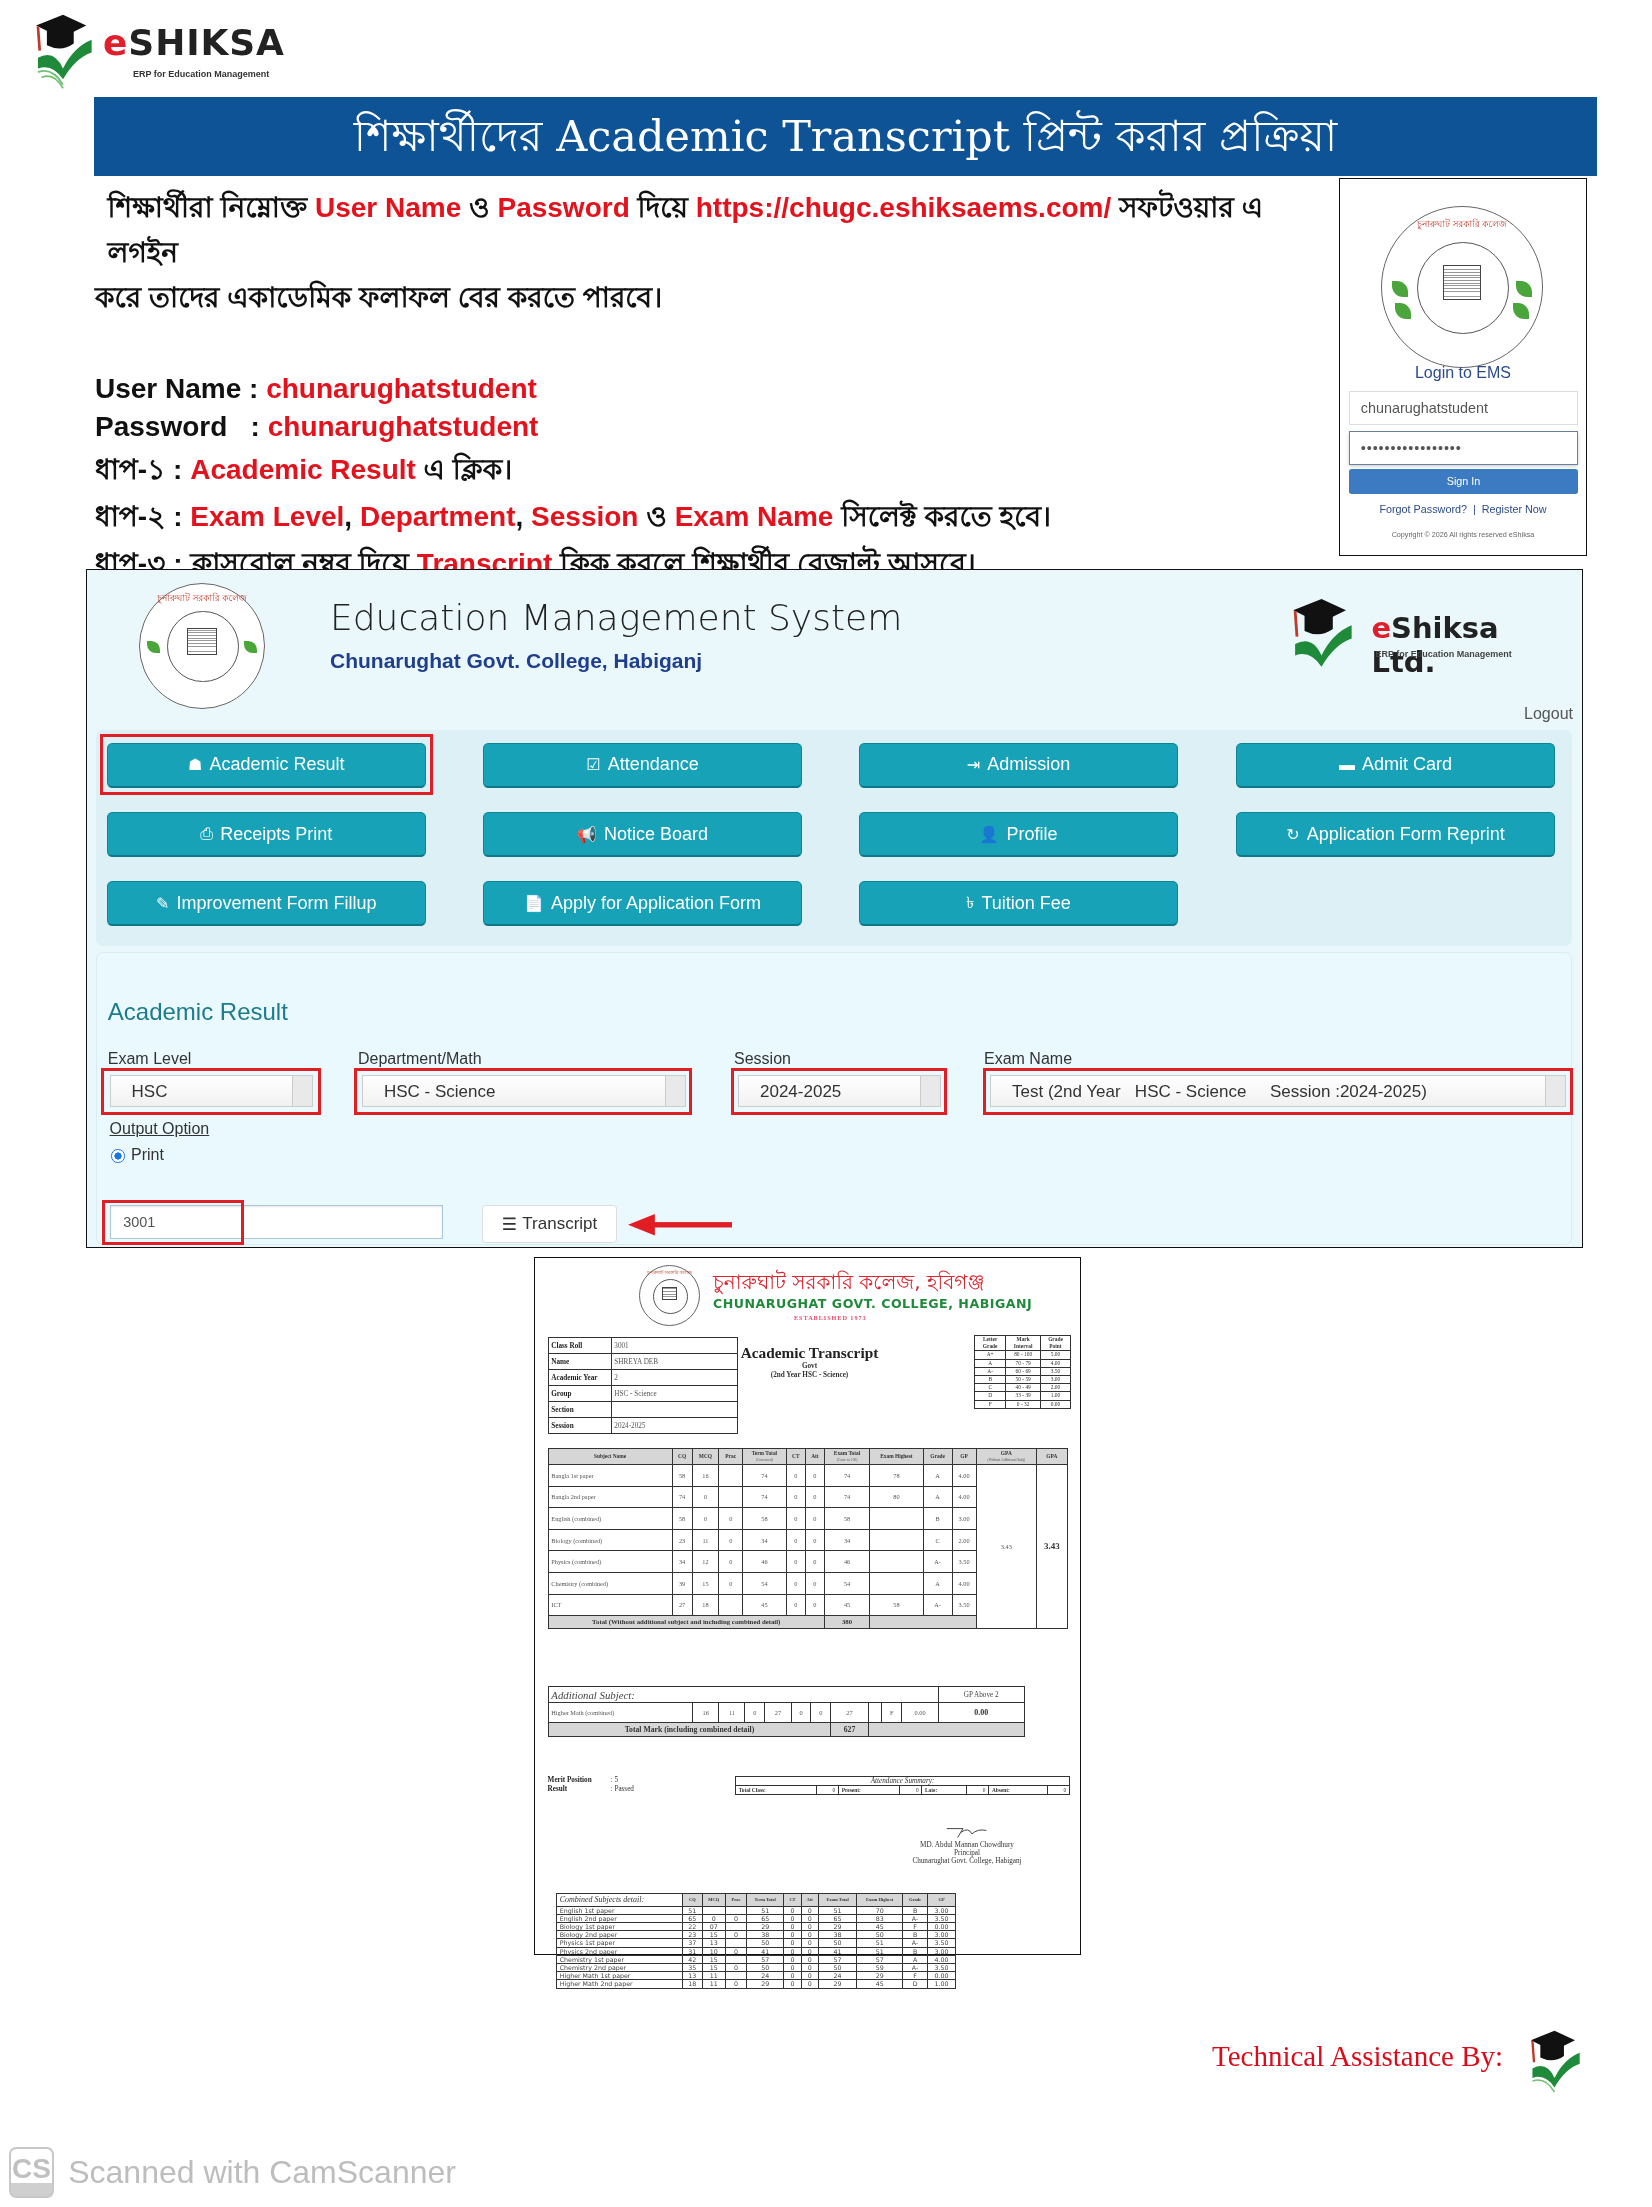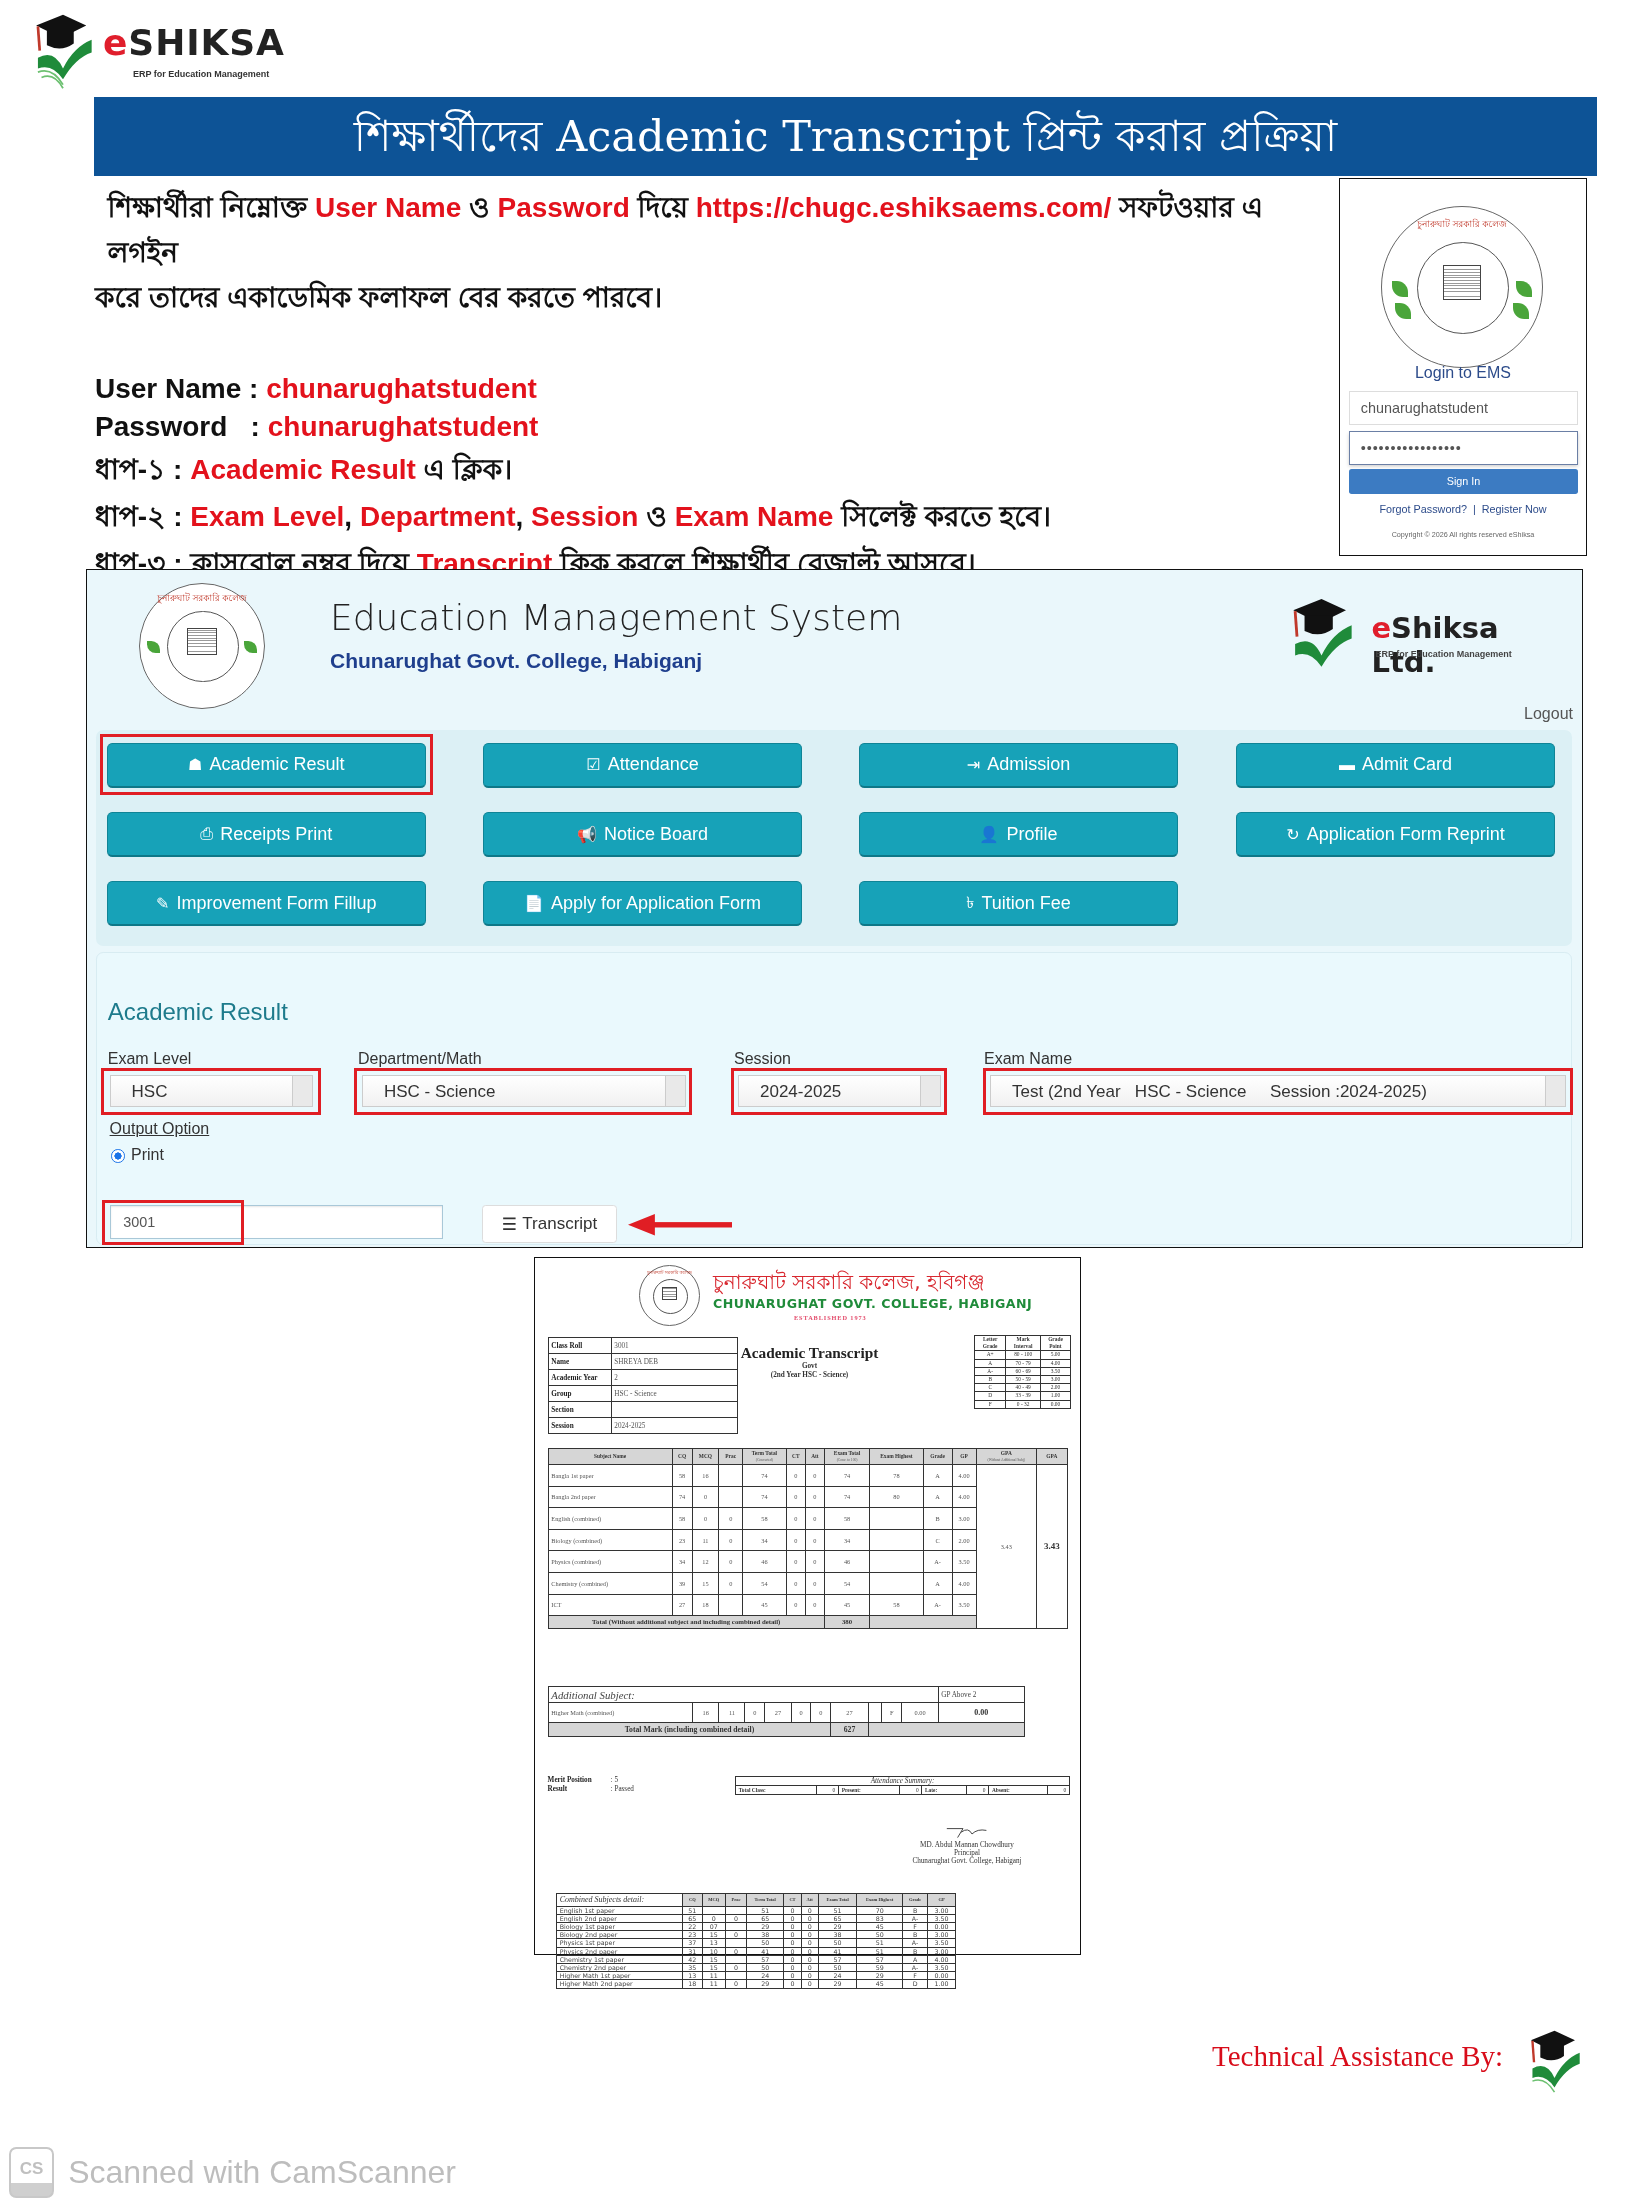--- a/index.html
+++ b/index.html
@@ -88,38 +88,38 @@
   .grade th { font-weight: bold; }
   .marks th { background: #d6d6d6; font-size: 5.4px; font-weight: bold; text-align: center; height: 16px; line-height: 6.3px; }
   .marks th .sm { font-size: 3.6px; font-weight: normal; display: block; color: #555; }
   .marks td { font-size: 6.3px; text-align: center; color: #555; height: 21.6px; }
   .marks td.sn { text-align: left; width: 124px; }
   .marks tr.tot td { background: #d6d6d6; font-weight: bold; color: #333; height: 12.6px; font-size: 6.8px; }
   .marks td.gpa { font-size: 9px; font-weight: bold; color: #333; }
   .add td { font-size: 6.3px; text-align: center; color: #555; height: 20px; }
   .add td.sn { text-align: left; }
   .add tr.hd td { font-style: italic; font-size: 10.8px; text-align: left; color: #444; height: 16px; }
-  .add tr.hd td.gpa2 { font-style: normal; font-size: 7.2px; text-align: left; }
+  .add tr.hd td.gpa2 { font-style: normal; font-size: 7.2px; text-align: center; }
   .add tr.tot td { background: #d6d6d6; font-weight: bold; color: #333; font-size: 7.7px; height: 14.4px; }
   .merit { position: absolute; left: 12.6px; top: 518px; font-size: 7.2px; line-height: 9px; }
   .merit b { display: inline-block; width: 63px; color: #222; }
   .att td { font-size: 5.4px; height: 9px; }
   .att tr.ah td { font-style: italic; text-align: center; font-size: 7.2px; }
   .sign { position: absolute; left: 342px; top: 567px; width: 180px; text-align: center; font-size: 7.2px; line-height: 8px; color: #333; }
   .comb th { background: #d6d6d6; font-size: 4.5px; font-weight: bold; text-align: center; height: 12.6px; line-height: 5.4px; }
   .comb th.first { font-style: italic; font-weight: normal; font-size: 8px; text-align: left; background: #fff; }
   .comb td { font-size: 6.3px; text-align: center; height: 8px; line-height: 7.2px; color: #444; font-family: "DejaVu Sans", sans-serif; }
   .comb td.sn { text-align: left; width: 126px; }
 
   
   #tech { left: 1212px; top: 2027px; width: 378px; height: 81px; }
   #tech .txt { position: absolute; left: 0; top: 12.6px; font-size: 29px; color: #d80c1a; font-family: "Liberation Serif", serif; }
   #tech .mark { position: absolute; left: 311px; top: 0; width: 63px; height: 72px; }
   #cam { left: 7.2px; top: 2147px; width: 468px; height: 54px; }
-  #cam .logo { position: absolute; left: 1.8px; top: 0; width: 45px; height: 51px; border: 2.7px solid #c8c8c8; border-radius: 7.2px; color: #c0c0c0; font-weight: bold; font-size: 17px; text-align: center; line-height: 40px; background: linear-gradient(#fff 0 72%, #cfcfcf 72%); }
+  #cam .logo { position: absolute; left: 1.8px; top: 0; width: 45px; height: 51px; border: 2.7px solid #c8c8c8; border-radius: 7.2px; color: #c0c0c0; font-weight: bold; font-size: 28px; text-align: center; line-height: 40px; background: linear-gradient(#fff 0 72%, #cfcfcf 72%); }
   #cam .txt { position: absolute; left: 61px; top: 7.2px; font-size: 32px; color: #bdbdbd; }
 </style>
 </head>
 <body>
 
 <div id="brand" class="abs">
   <svg class="brand-mark" viewBox="0 0 80 86">
     <polygon points="10,14 40,2 66,14 38,28" fill="#111"></polygon>
     <path d="M22,20 L22,36 Q38,44 52,34 L52,20" fill="#111"></path>
     <line x1="12" y1="15" x2="14" y2="42" stroke="#c0392b" stroke-width="3"></line>

